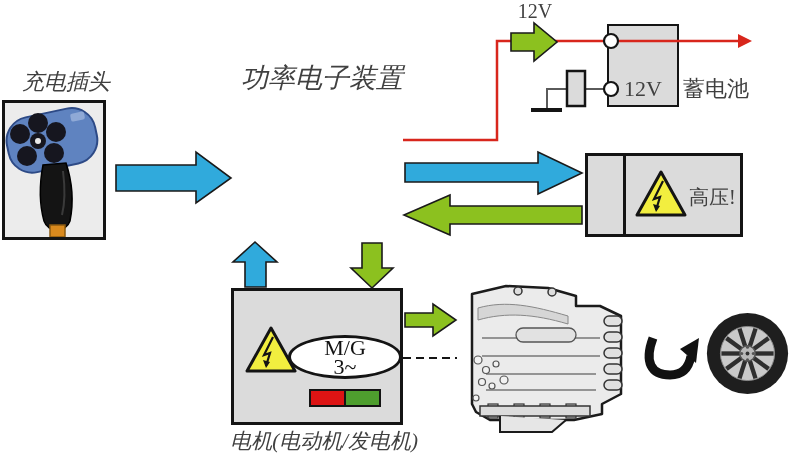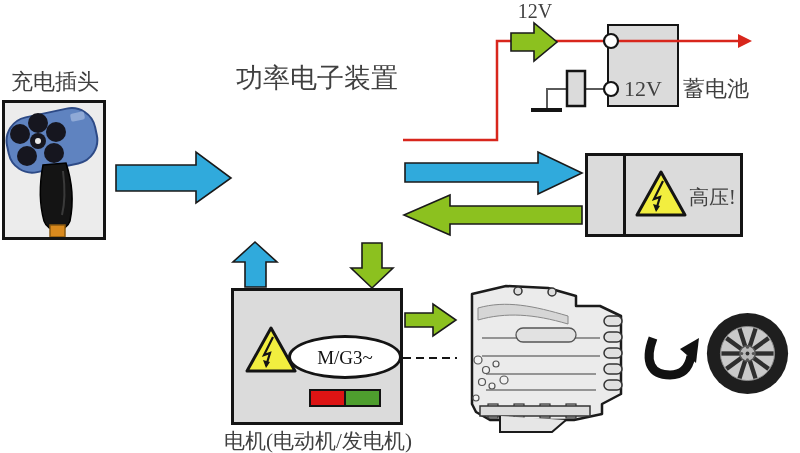--- a/index.html
+++ b/index.html
@@ -1,27 +1,27 @@
 <!DOCTYPE html>
 <html><head>
 <meta charset="utf-8">
 <style>
   html,body{margin:0;padding:0;background:#fff;}
   #stage{position:relative;width:800px;height:453px;background:#fff;overflow:hidden;
          font-family:"Liberation Serif","DejaVu Serif",serif;color:#111;}
   .abs{position:absolute;}
   .box{position:absolute;background:#DBDBDB;border:3px solid #141414;box-sizing:border-box;}
   .lbl{position:absolute;color:#404040;white-space:nowrap;}
-  .center{text-align:center;}
+  .center{text-align:right;font-style:italic;}
   #overlay{position:absolute;left:0;top:0;z-index:6;pointer-events:none;}
   .artsvg{position:absolute;z-index:3;}
   #mg-ellipse{position:absolute;left:288px;top:335px;width:114px;height:44px;background:#fff;
       border:3px solid #141414;border-radius:50%;box-sizing:border-box;z-index:4;
-      display:flex;flex-direction:row;align-items:center;justify-content:center;
-      font-size:19px;line-height:19px;}
+      display:flex;flex-direction:column;align-items:center;justify-content:center;
+      font-size:22px;line-height:19px;}
   #status-bar{position:absolute;left:309px;top:389px;width:68px;height:14px;z-index:4;
       border:2px solid #141414;box-sizing:content-box;display:flex;}
   #status-bar .cell{flex:1;}
   #hv-divider{position:absolute;left:35px;top:-1px;width:3px;height:80px;background:#141414;}
 </style>
 </head>
 <body>
 
 <div id="stage">
 

